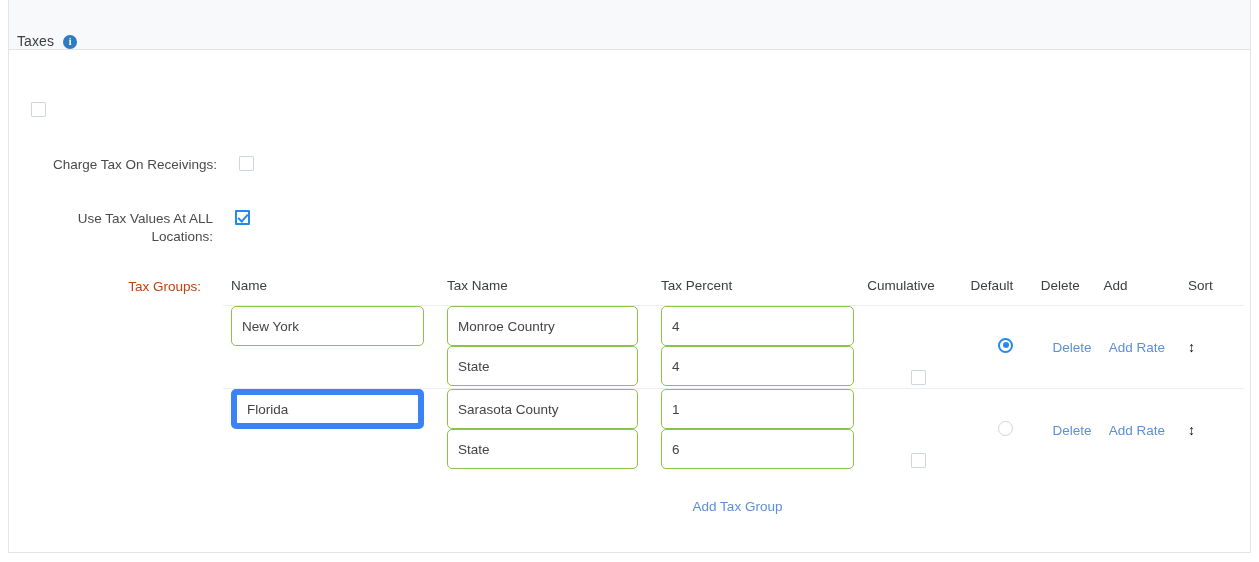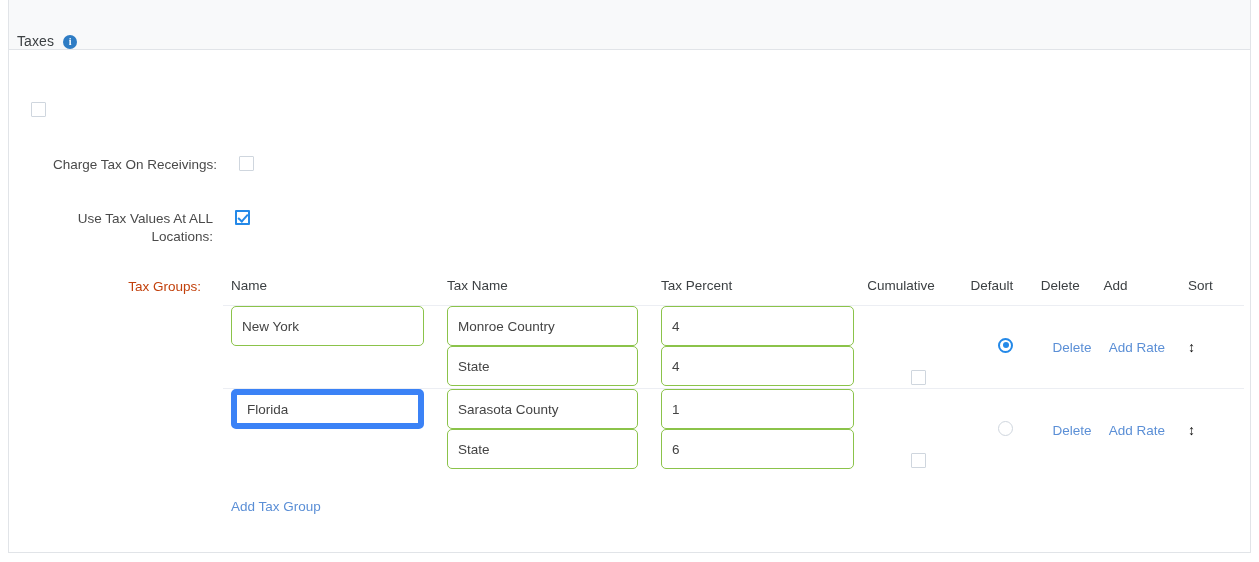--- a/index.html
+++ b/index.html
@@ -209,20 +209,21 @@
     line-height: 1;
     display: inline-block;
   }
 
   .center-col { text-align: center; }
   .mid-align { vertical-align: middle !important; }
 
   .add-group-wrap {
     padding-top: 26px;
     padding-left: 8px;
+    text-align: center;
   }
 
   .cum-box-wrap {
     padding-top: 64px;
     text-align: center;
   }
 </style>
 </head>
 <body>
 

